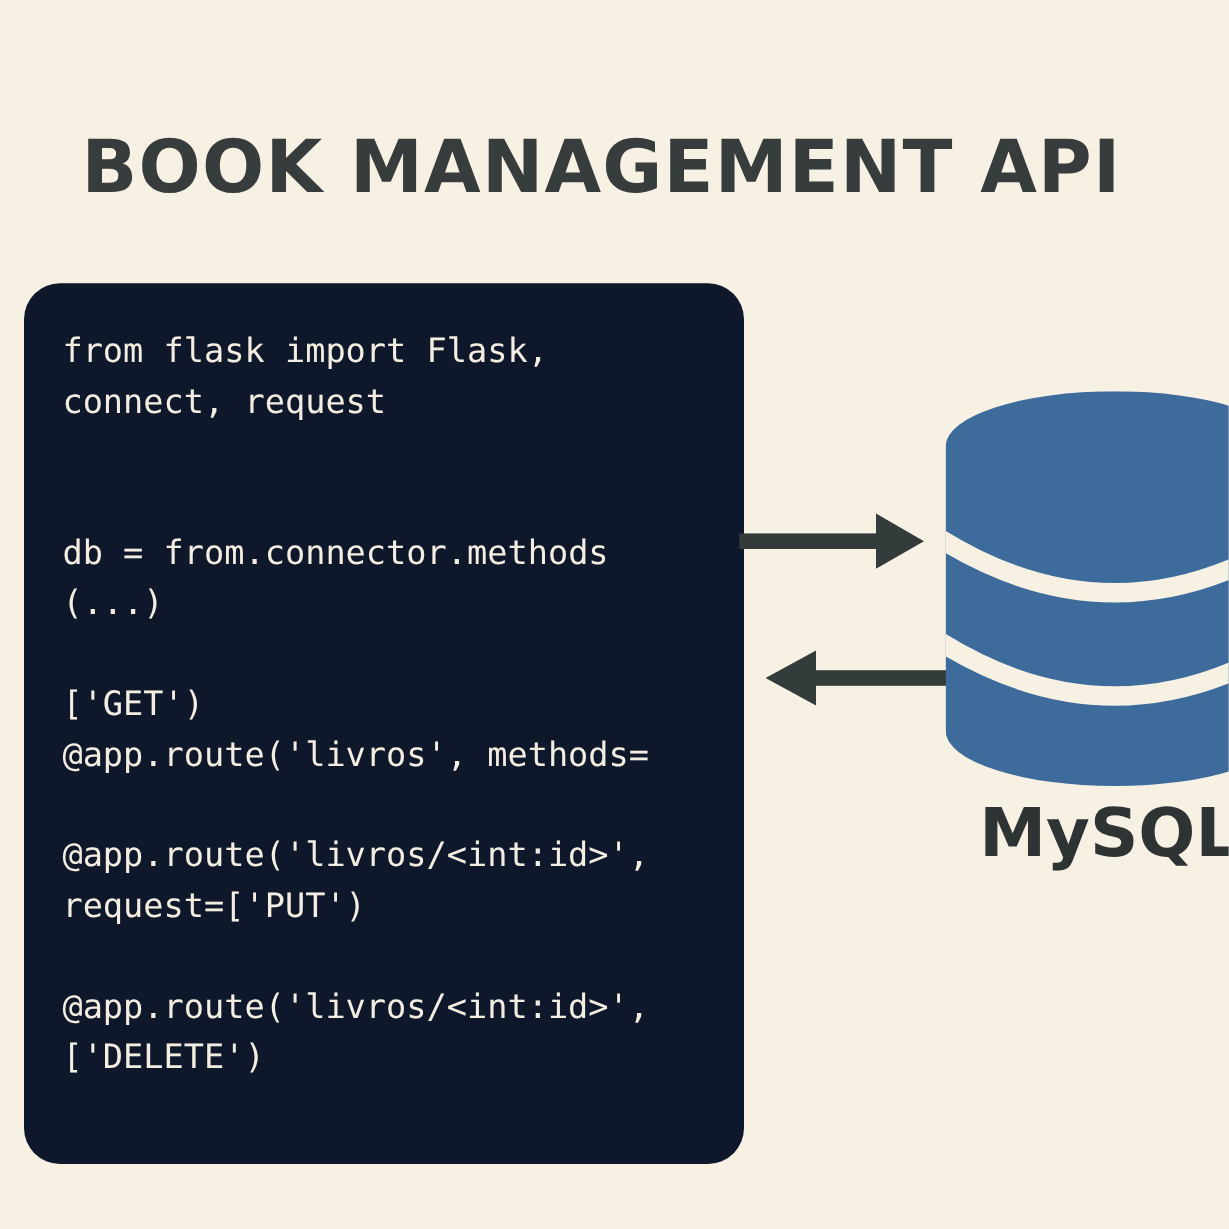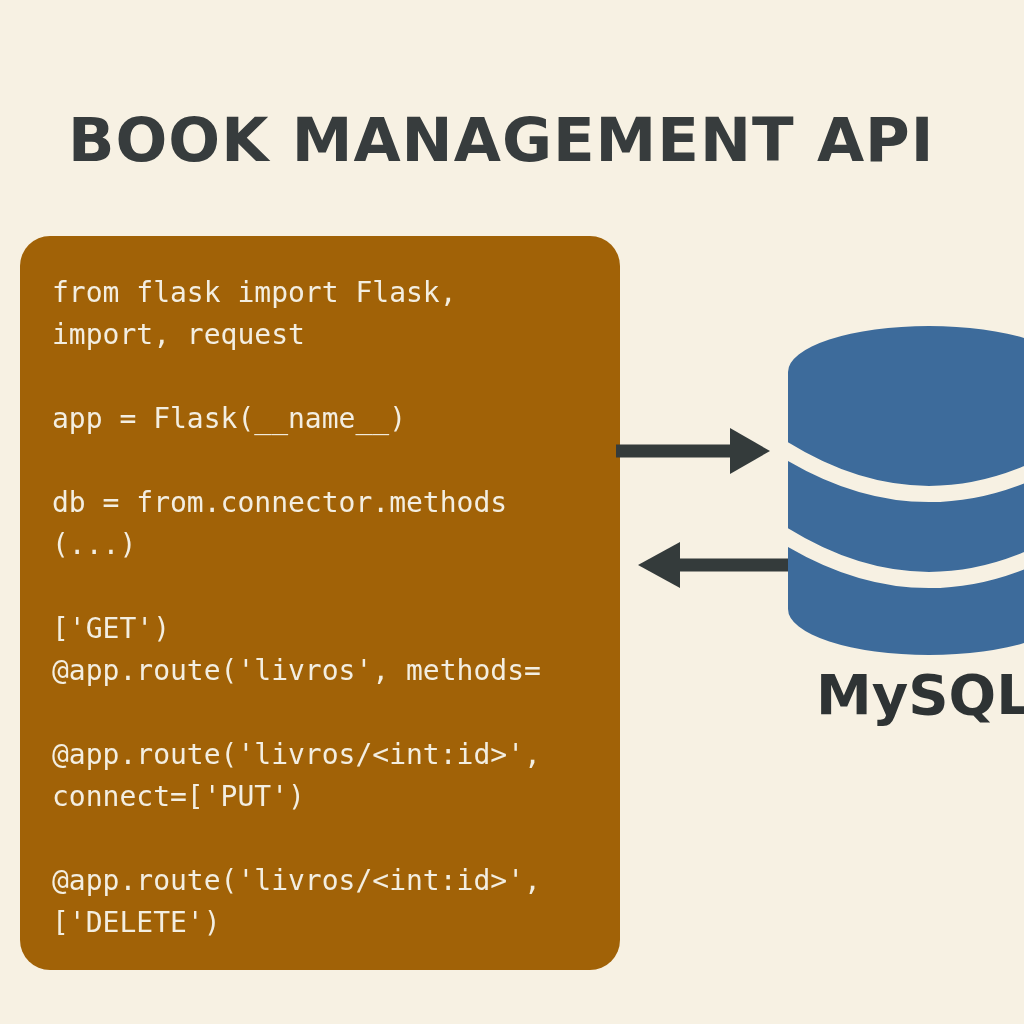--- a/index.html
+++ b/index.html
@@ -29,21 +29,21 @@
     letter-spacing: 1px;
     color: #373c3d;
     white-space: nowrap;
   }
   .code-panel {
     position: absolute;
     left: 20px;
     top: 196px;
     width: 600px;
     height: 734px;
-    background: #a16207;
+    background: #0f172a;
     border-radius: 30px;
     box-sizing: border-box;
     padding: 36px 24px 12px 32px;
   }
   .code-line {
     font-family: "DejaVu Sans Mono", monospace;
     font-size: 28px;
     line-height: 42px;
     min-height: 42px;
     color: #f3eee1;
@@ -71,32 +71,31 @@
 </style>
 </head>
 <body>
 
 <div class="stage">
 
   <div class="title">BOOK MANAGEMENT API</div>
 
   <div class="code-panel">
     <div class="code-line">from flask import Flask,</div>
-    <div class="code-line">import, request</div>
+    <div class="code-line">connect, request</div>
     <div class="code-line"></div>
-    <div class="code-line">app = Flask(__name__)</div>
     <div class="code-line"></div>
     <div class="code-line"><span>db = from.</span><span class="italic">connector</span><span>.methods</span></div>
     <div class="code-line">(...)</div>
     <div class="code-line"></div>
     <div class="code-line">['GET')</div>
     <div class="code-line">@app.route('livros', methods=</div>
     <div class="code-line"></div>
     <div class="code-line">@app.route('livros/&lt;int:id&gt;',</div>
-    <div class="code-line">connect=['PUT')</div>
+    <div class="code-line">request=['PUT')</div>
     <div class="code-line"></div>
     <div class="code-line">@app.route('livros/&lt;int:id&gt;',</div>
     <div class="code-line">['DELETE')</div>
   </div>
 
   <svg class="arrow" style="left:616px; top:386px;" width="156" height="50" viewBox="0 0 156 50">
     <rect x="0" y="18.5" width="118" height="13" fill="#343b3b"></rect>
     <polygon points="114,2 154,25 114,48" fill="#343b3b"></polygon>
   </svg>
 

